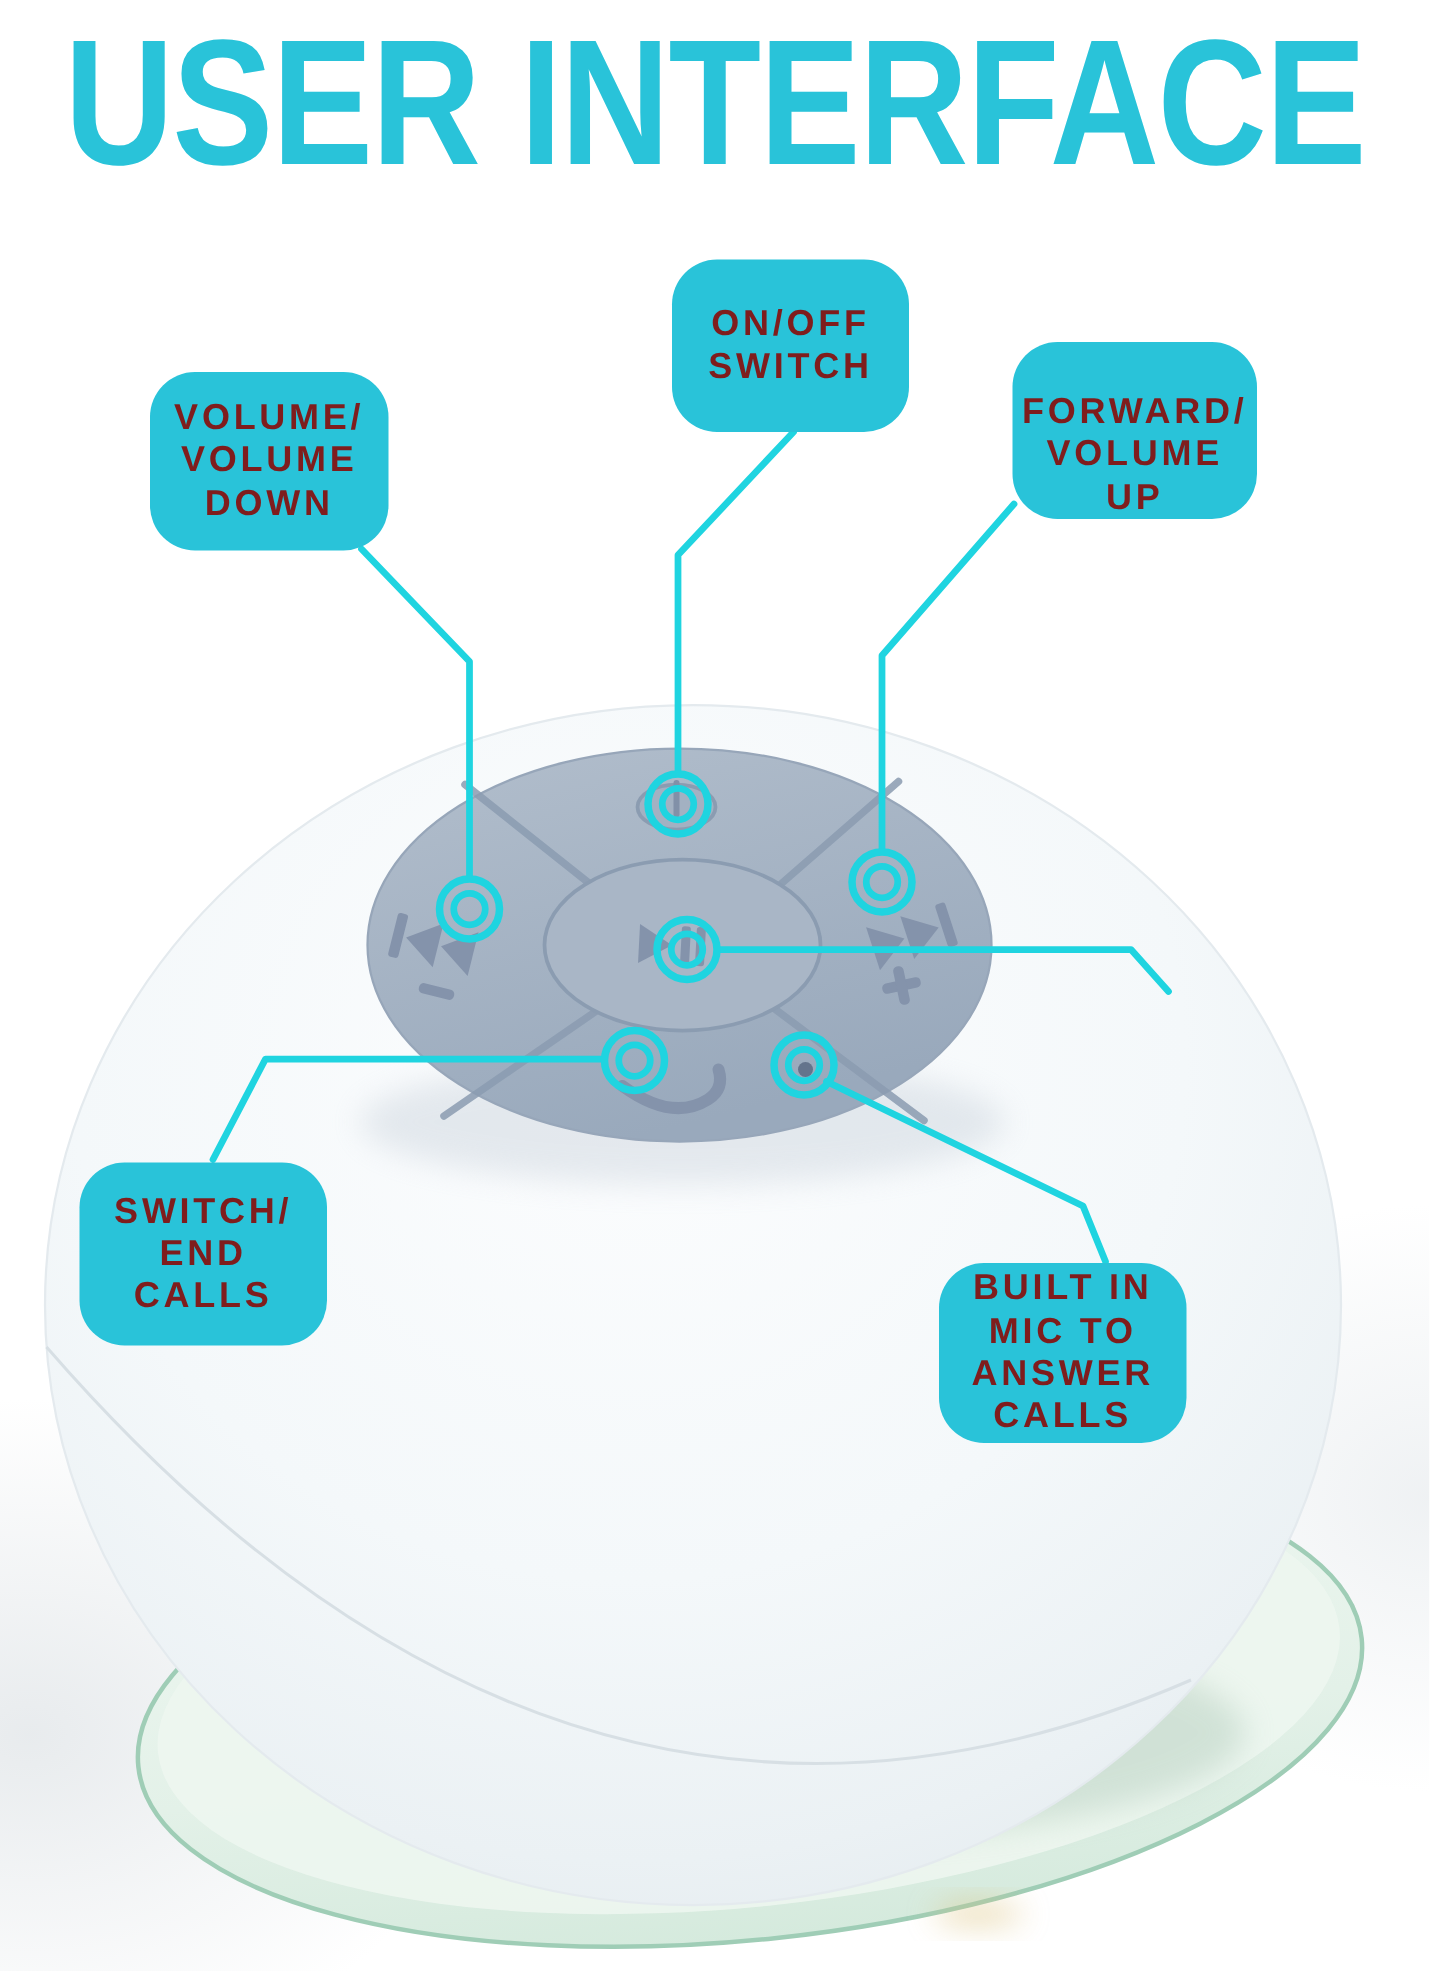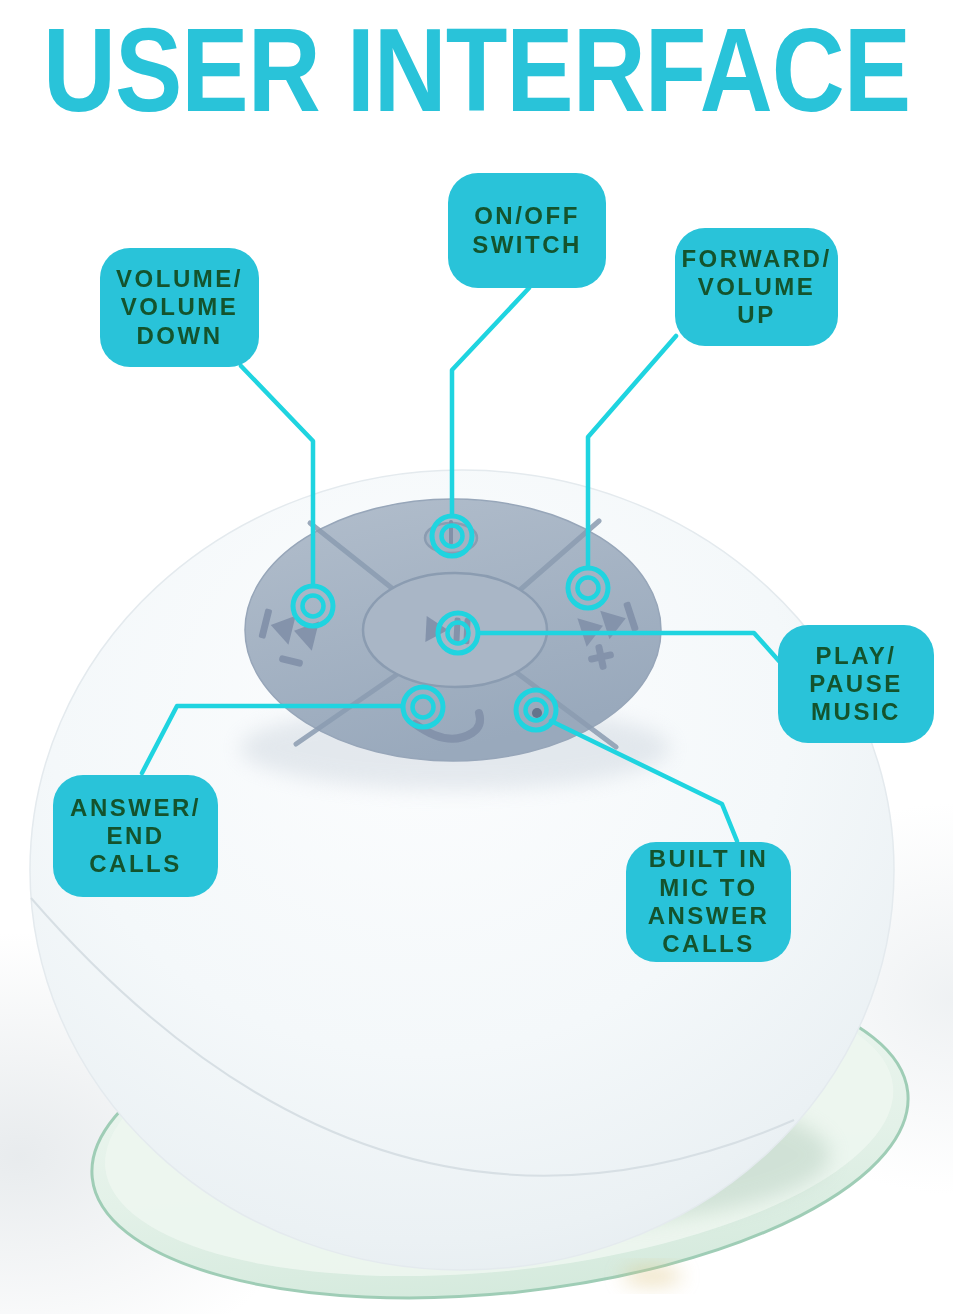--- a/index.html
+++ b/index.html
@@ -27,21 +27,21 @@
     white-space:nowrap;
   }
   .callout{
     position:absolute;
     background:var(--accent-cyan);
     border-radius:30px;
     display:flex;align-items:center;justify-content:center;
     text-align:center;
   }
   .callout span{
-    color:#14532d;font-weight:bold;font-size:24px;line-height:1.18;
+    color:#7f1d1d;font-weight:bold;font-size:24px;line-height:1.18;
     letter-spacing:2.5px;white-space:pre-line;
   }
 </style>
 </head>
 <body>
 
 <div class="stage">
 
   <svg width="953" height="1314" viewBox="0 0 953 1314">
     <defs>
@@ -161,34 +161,29 @@
     <span>ON/OFF
 SWITCH</span>
   </div>
 
   <div class="callout" style="left:100px;top:248px;width:159px;height:119px;">
     <span>VOLUME/
 VOLUME
 DOWN</span>
   </div>
 
-  <div class="callout" style="left:675px;top:228px;width:163px;height:118px;">
+  <div class="callout" style="left:675px;top:228px;width:163px;height:118px;align-items:flex-end;">
     <span>FORWARD/
 VOLUME
 UP</span>
   </div>
 
-  <div class="callout" style="left:778px;top:625px;width:156px;height:118px;">
-    <span>PLAY/
-PAUSE
-MUSIC</span>
-  </div>
 
   <div class="callout" style="left:53px;top:775px;width:165px;height:122px;">
-    <span>ANSWER/
+    <span>SWITCH/
 END
 CALLS</span>
   </div>
 
   <div class="callout" style="left:626px;top:842px;width:165px;height:120px;">
     <span>BUILT IN
 MIC TO
 ANSWER
 CALLS</span>
   </div>

